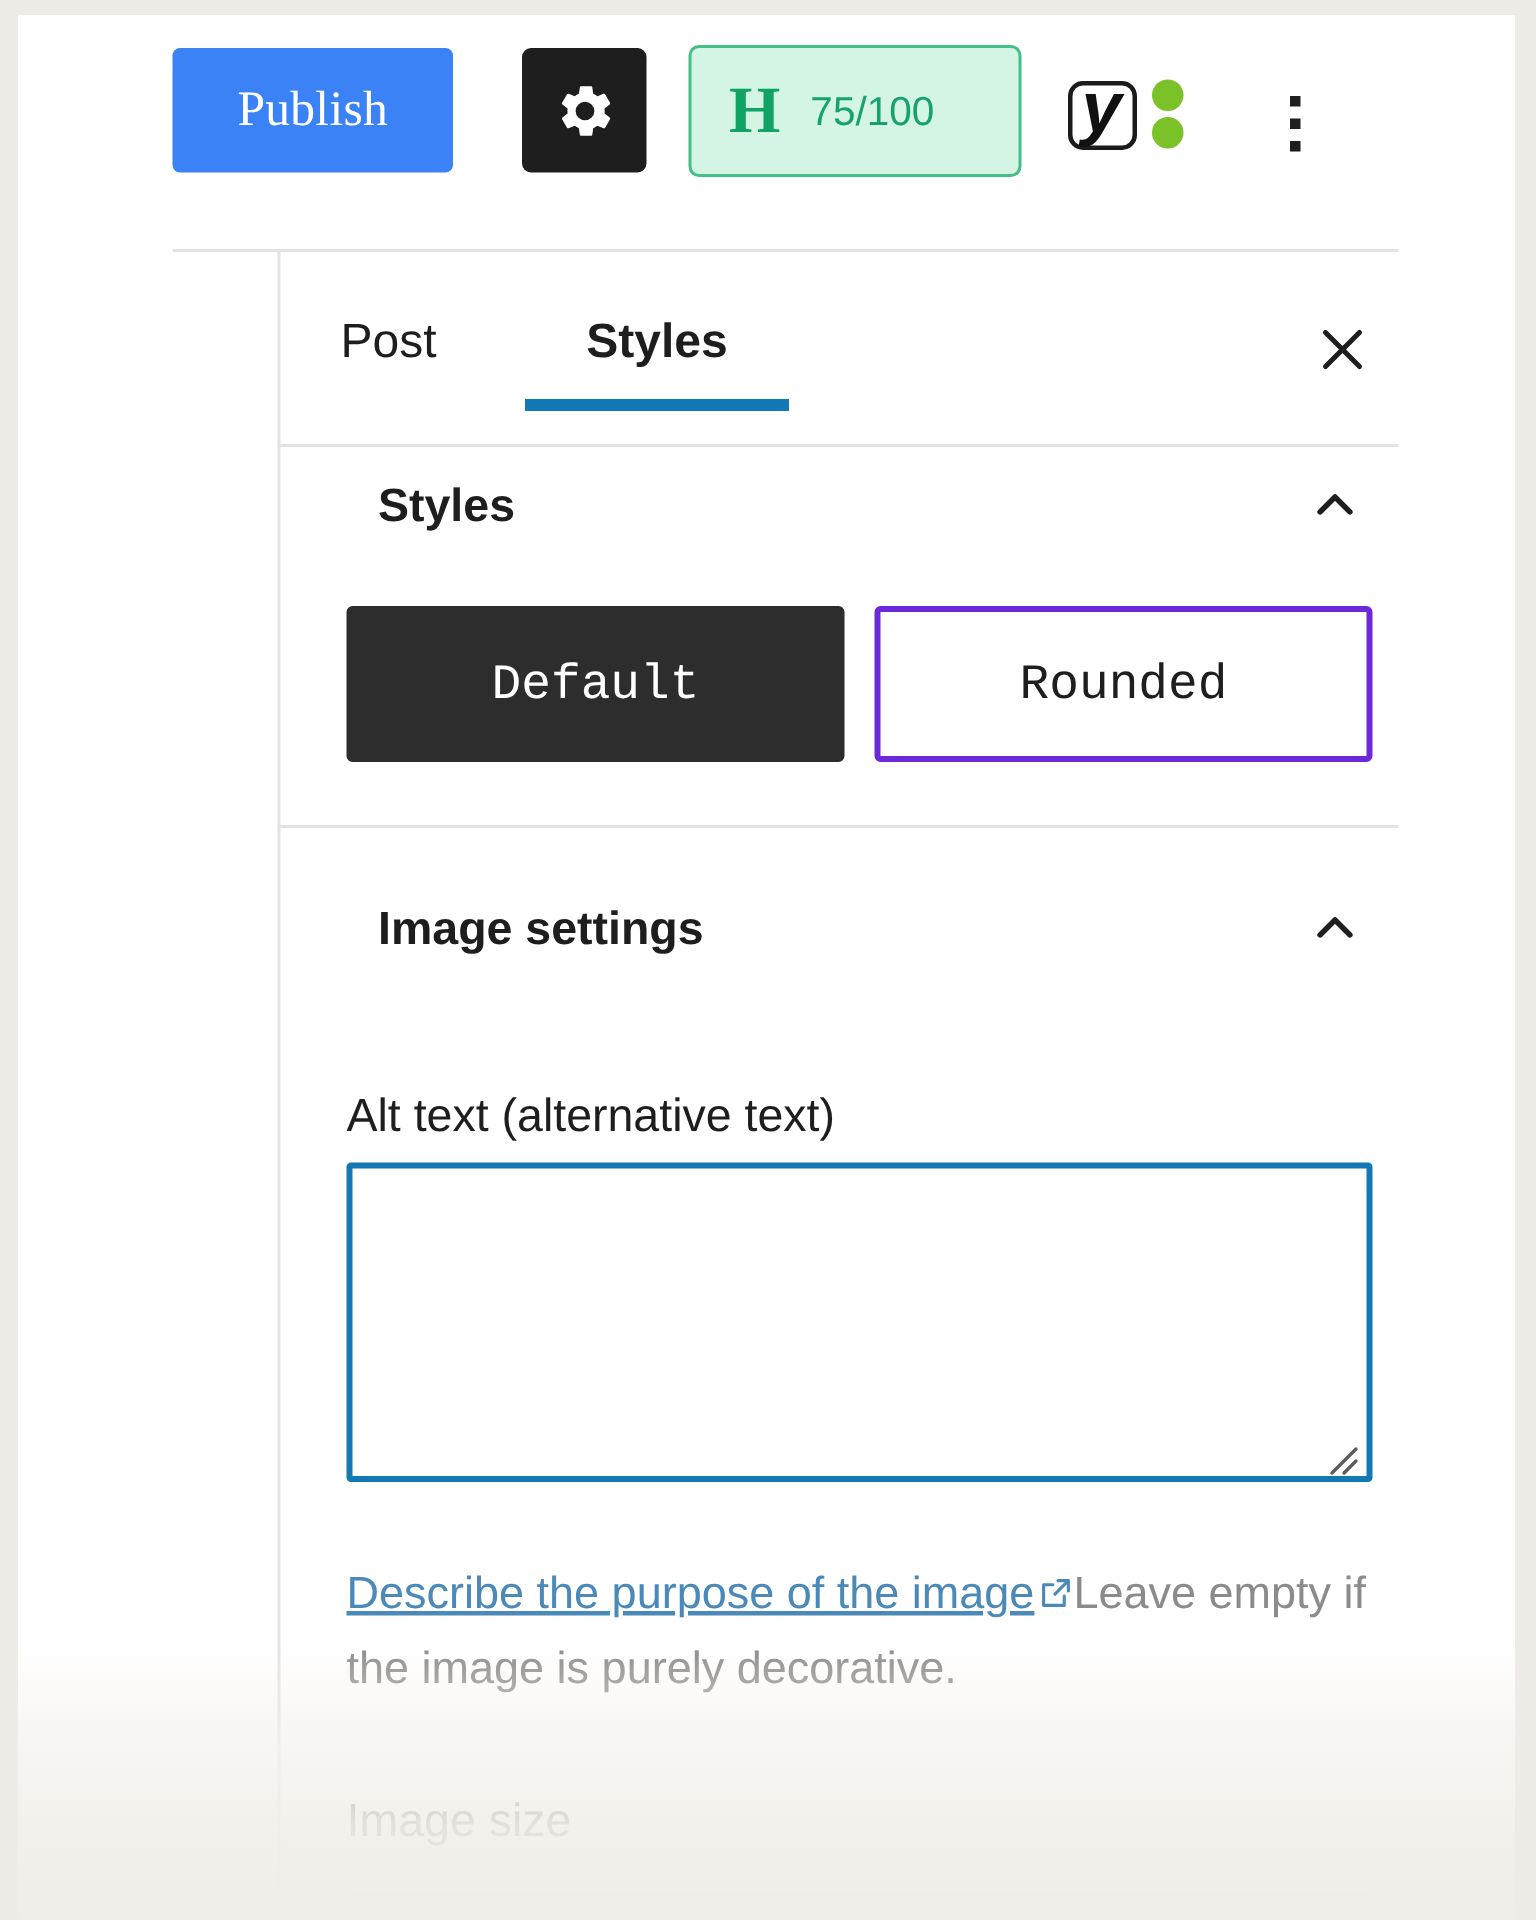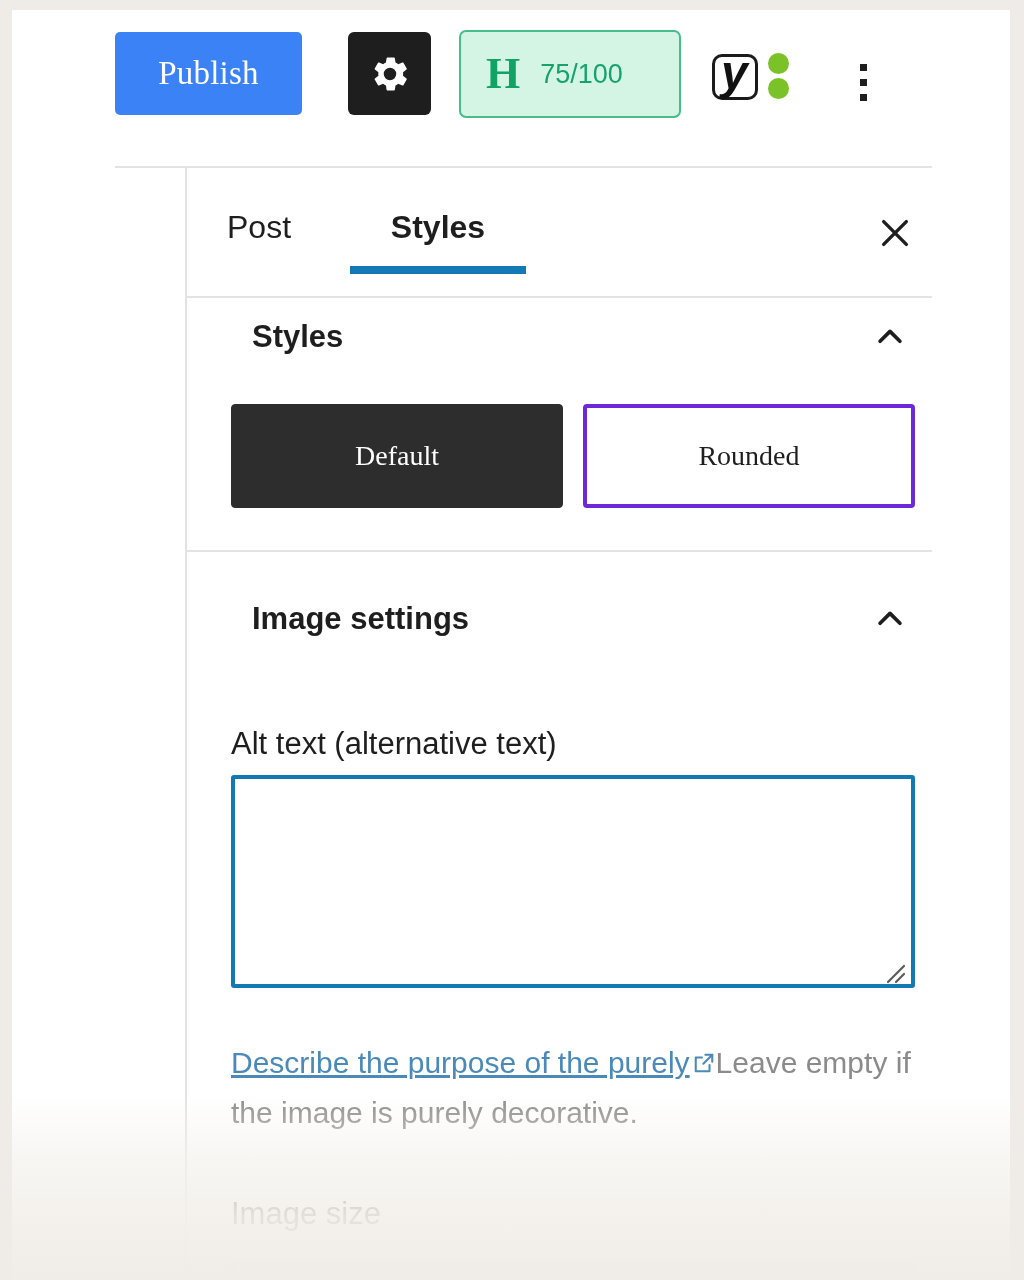--- a/index.html
+++ b/index.html
@@ -267,22 +267,22 @@
     position: absolute;
     left: 46px;
     top: 106px;
     display: flex;
     gap: 20px;
   }
   .style-chip {
     width: 332px;
     height: 104px;
     border-radius: 4px;
-    font-family: Liberation Serif, serif;
-    font-size: 28px;
+    font-family: Liberation Mono, monospace;
+    font-size: 33px;
     cursor: pointer;
     display: flex;
     align-items: center;
     justify-content: center;
   }
   .style-chip.selected {
     background: #2d2d2d;
     border: 1px solid #2d2d2d;
     color: #ffffff;
   }
@@ -474,21 +474,21 @@
 
     <textarea class="alt-textarea" placeholder="" style=""></textarea>
 
     <span class="resize-grip">
       <svg viewBox="0 0 12 12" fill="none" stroke="#5b5b5b" stroke-width="1.1" stroke-linecap="round" aria-hidden="true">
         <path d="M11 3 L3 11 M11 7 L7 11"></path>
       </svg>
     </span>
 
     <p class="help-text">
-      <a class="help-link">Describe the purpose of the purely</a><span class="external-icon"><svg viewBox="0 0 16 16" fill="none" stroke="#4a89b8" stroke-width="1.5" stroke-linecap="round" stroke-linejoin="round" aria-hidden="true">
+      <a class="help-link">Describe the purpose of the image</a><span class="external-icon"><svg viewBox="0 0 16 16" fill="none" stroke="#4a89b8" stroke-width="1.5" stroke-linecap="round" stroke-linejoin="round" aria-hidden="true">
             <path d="M9 2h5v5"></path>
             <path d="M14 2 L7.5 8.5"></path>
             <path d="M12 9.5V14H2V4h4.5"></path>
           </svg></span><span>Leave empty if the image is purely decorative.</span>
     </p>
 
     <label class="size-label">Image size</label>
 
     <input class="size-select" value="" style="">
   </div>

